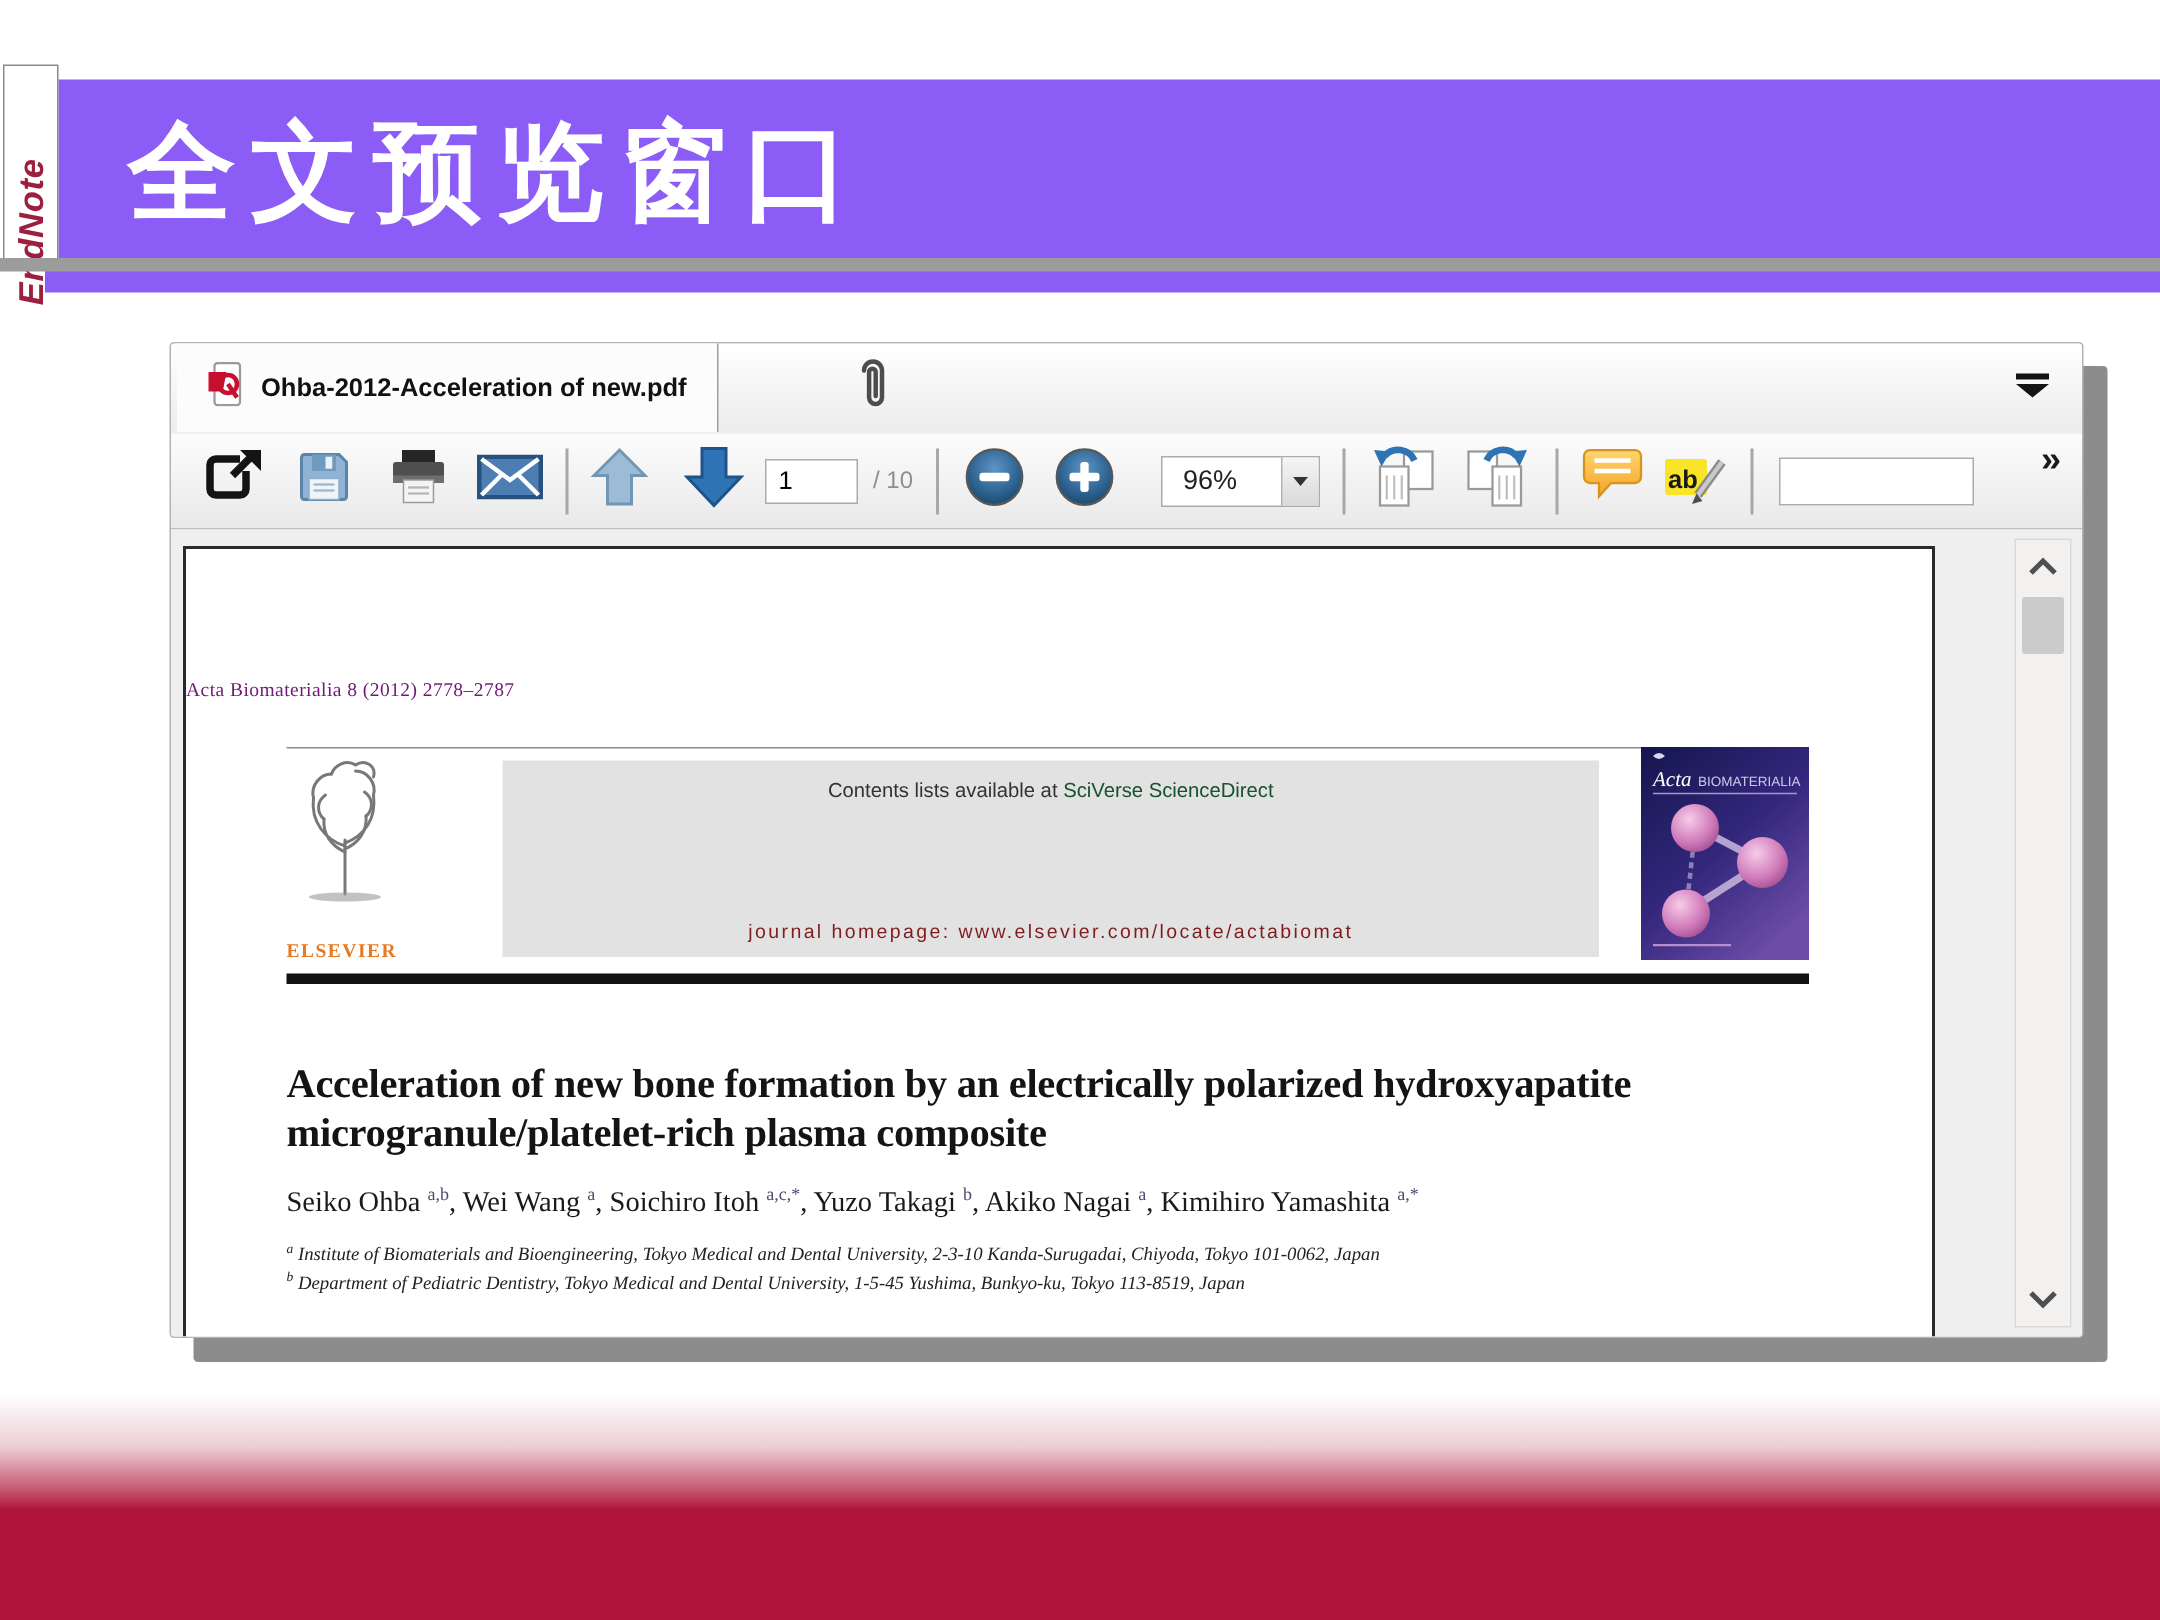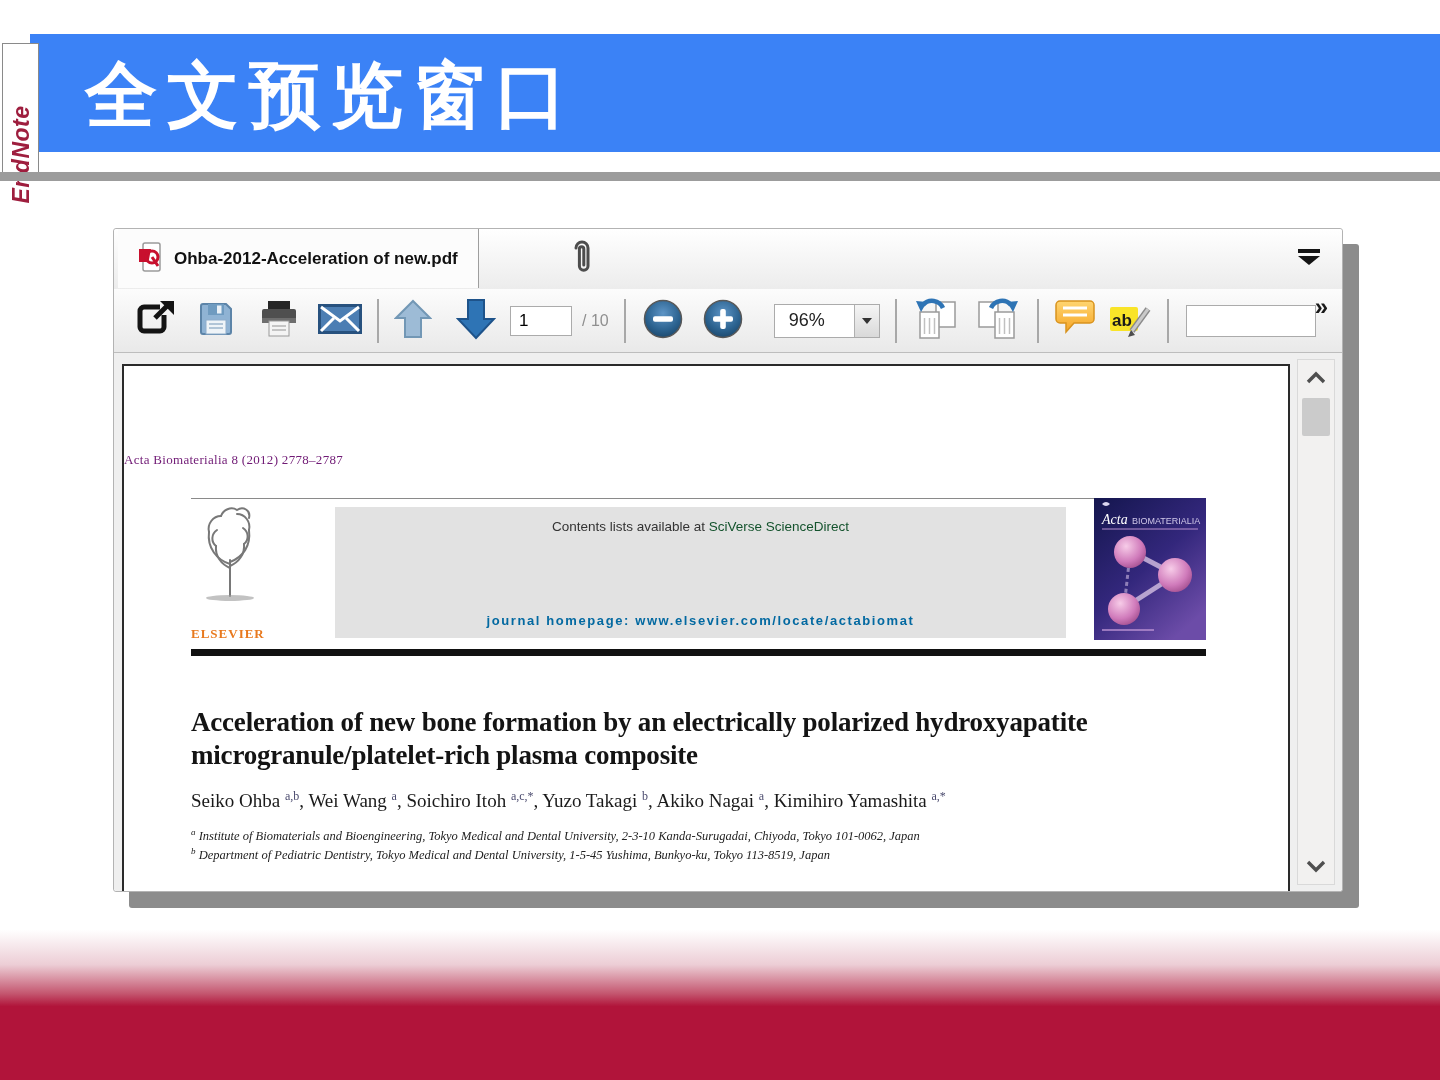--- a/index.html
+++ b/index.html
@@ -1,34 +1,34 @@
 <!DOCTYPE html>
 <html><head>
 <meta charset="utf-8">
 <style>
   html,body{margin:0;padding:0;}
   body{width:1440px;height:1080px;position:relative;background:#ffffff;overflow:hidden;
        font-family:"Liberation Sans",sans-serif;}
 
   
-  .banner{position:absolute;left:30px;top:34px;right:0;height:118px;background:#3b82f6;}
+  .banner{position:absolute;left:30px;top:53px;right:0;height:142px;background:#8b5cf6;}
   .banner-title{position:absolute;left:55px;top:14px;color:#ffffff;font-size:72px;font-weight:bold;
        letter-spacing:10px;font-family:"DejaVu Sans","Liberation Sans",sans-serif;}
   .banner-shadow{position:absolute;left:0;top:172px;width:100%;height:9px;background:#9C9C9C;}
   .endnote-logo{position:absolute;left:2px;top:43px;width:35px;height:134px;background:#ffffff;
        border:1px solid #8a8a8a;}
   .endnote-text{position:absolute;left:-47px;top:97px;width:130px;text-align:center;
        transform:rotate(-90deg);font-size:23px;font-weight:bold;font-style:italic;
        color:#9E1E3E;letter-spacing:0.5px;display:block;}
   .bottom-band{position:absolute;left:0;top:920px;width:100%;height:160px;
        background:linear-gradient(to bottom,#ffffff 6%,#eccdd5 28%,#c4566f 46%,#B1143A 54%,#B1143A 100%);}
 
   
   .window{position:absolute;left:113px;top:228px;width:1228px;height:662px;background:#ffffff;
-       border:1px solid #b3b3b3;border-radius:3px;box-shadow:16px 16px 0 0 #8C8C8C;}
+       border:1px solid #b3b3b3;border-radius:3px;box-shadow:16px 16px 0 0 #8C8C8C;padding-left:46px;}
   .tabbar{position:absolute;left:0;top:0;width:100%;height:60px;
        background:linear-gradient(#ffffff,#ececec);border-bottom:1px solid #c4c4c4;border-radius:3px 3px 0 0;}
   .tab-active{position:absolute;left:4px;top:0;height:59px;display:flex;align-items:center;
        padding:0 20px;gap:10px;background:#fcfcfc;border-right:1px solid #9e9e9e;}
   .tab-label{font-size:17px;font-weight:600;color:#111111;white-space:nowrap;}
   .tab-attach{position:absolute;left:436px;top:0;width:64px;height:59px;display:flex;
        align-items:center;justify-content:center;}
   .collapse-btn{position:absolute;right:22px;top:20px;width:22px;}
   .collapse-bar{width:22px;height:4px;background:#141414;margin-bottom:3px;}
   .collapse-tri{width:0;height:0;border-left:11px solid transparent;border-right:11px solid transparent;
@@ -72,22 +72,22 @@
   .rule-thin{position:absolute;left:67px;top:132px;width:1015px;height:1px;background:#8a8a8a;}
   .header-row{position:absolute;left:67px;top:136px;width:1015px;height:142px;display:flex;}
   .pub-box{width:128px;height:140px;position:relative;flex:0 0 auto;}
   .pub-name{position:absolute;left:0;bottom:0;font-size:13px;letter-spacing:1px;color:#E8791E;
        font-family:"Liberation Serif",serif;font-weight:bold;}
   .gray-panel{flex:1;margin-left:16px;margin-right:28px;margin-top:5px;height:131px;background:#E2E2E2;
        text-align:center;position:relative;}
   .contents-line{margin-top:12px;font-size:13.5px;color:#333333;font-family:"Liberation Sans",sans-serif;}
   .contents-link{color:#14532d;}
   .journal-title{margin-top:16px;font-size:31px;color:#1c1c1c;font-family:"Liberation Serif",serif;}
-  .homepage-line{position:absolute;left:0;bottom:10px;width:100%;font-size:13px;font-weight:bold;
-       letter-spacing:1.6px;color:#0369a1;font-family:"Liberation Sans",sans-serif;}
+  .homepage-line{position:absolute;left:0;bottom:10px;width:100%;font-size:13px;font-weight:normal;
+       letter-spacing:1.6px;color:#7f1d1d;font-family:"Liberation Sans",sans-serif;}
   .cover{width:112px;height:142px;flex:0 0 auto;margin-top:-4px;}
   .rule-thick{position:absolute;left:67px;top:283px;width:1015px;height:7px;background:#111111;}
   .art-title{position:absolute;left:67px;top:340px;width:1020px;font-size:27px;font-weight:600;
        line-height:1.23;color:#141414;letter-spacing:-0.2px;}
   .authors{position:absolute;left:67px;top:423px;width:1020px;font-size:19px;color:#1a1a1a;}
   .authors sup{font-size:12px;color:#4b4b6e;}
   .affils{position:absolute;left:67px;top:460px;width:1020px;font-size:12.5px;font-style:italic;
        color:#222222;line-height:1.44;}
   .affils sup{font-size:9px;}
 </style>

